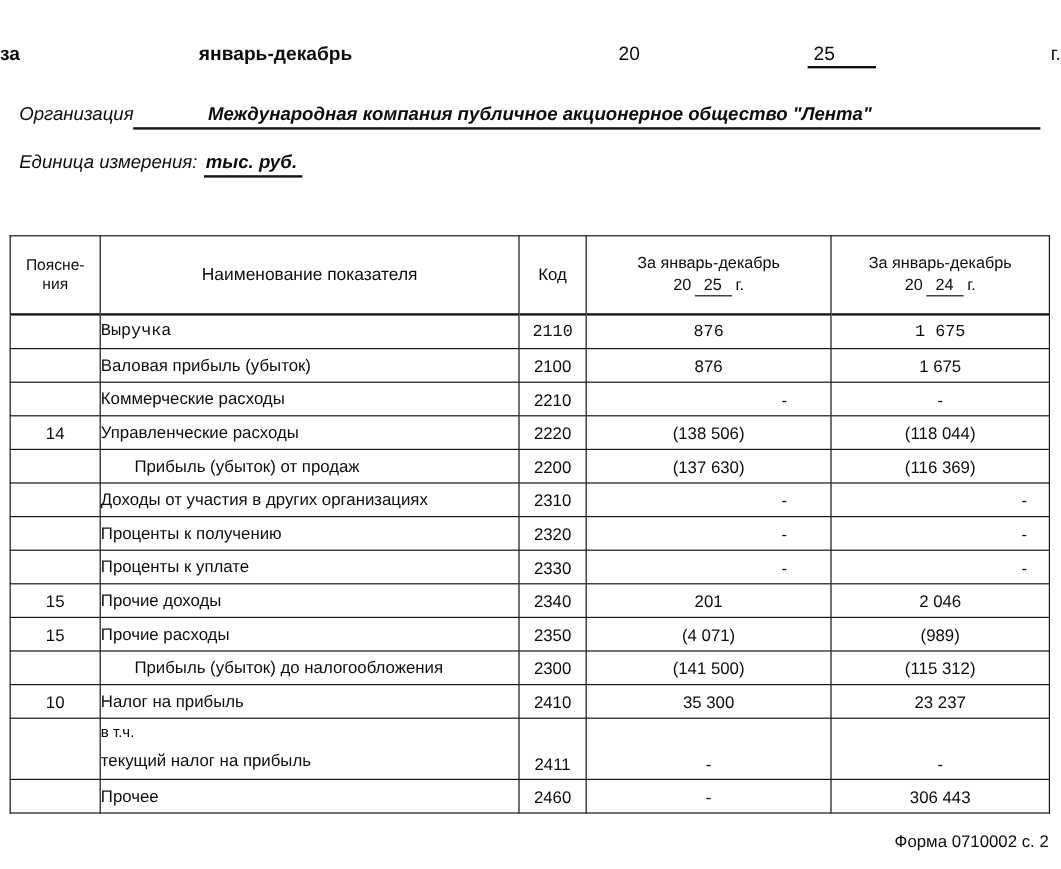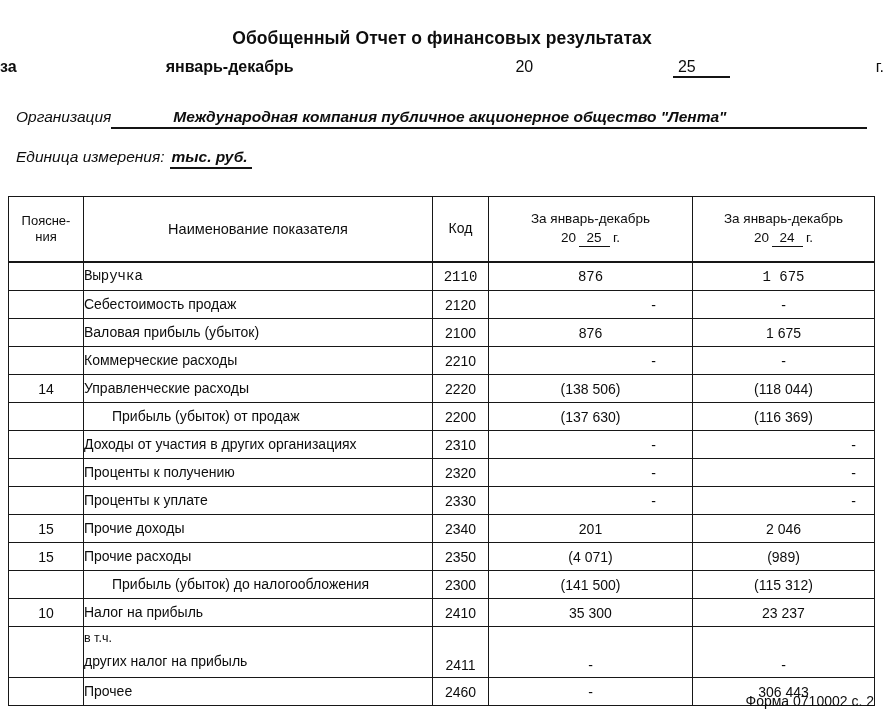--- a/index.html
+++ b/index.html
@@ -168,21 +168,20 @@
     right: 10px;
     bottom: 15px;
     font-size: 14px;
     white-space: nowrap;
   }
 </style>
 </head>
 <body>
 
 <div class="title-block">
-  <div class="doc-title">Обобщенный Отчет о финансовых результатах</div>
   <div class="period-line">
     <span class="pre-za">за</span>
     <span class="period-name">январь-декабрь</span>
     <span class="twenty">20</span>
     <span class="year-slot">25</span>
     <span class="g">г.</span>
   </div>
 </div>
 
 <div class="meta">
@@ -230,27 +229,20 @@
     <tbody id="fin-body">
         <tr class="sep-top">
           <td class="note"></td>
           <td class="name">Выручка</td>
           <td class="code">2110</td>
           <td class="val vline-left">876</td>
           <td class="val vline-left">1 675</td>
         </tr>
         <tr>
           <td class="note"></td>
-          <td class="name">Себестоимость продаж</td>
-          <td class="code">2120</td>
-          <td class="val vline-left dash-right">-</td>
-          <td class="val vline-left">-</td>
-        </tr>
-        <tr>
-          <td class="note"></td>
           <td class="name">Валовая прибыль (убыток)</td>
           <td class="code">2100</td>
           <td class="val vline-left">876</td>
           <td class="val vline-left">1 675</td>
         </tr>
         <tr>
           <td class="note"></td>
           <td class="name">Коммерческие расходы</td>
           <td class="code">2210</td>
           <td class="val vline-left dash-right">-</td>
@@ -316,21 +308,21 @@
           <td class="note">10</td>
           <td class="name">Налог на прибыль</td>
           <td class="code">2410</td>
           <td class="val vline-left">35 300</td>
           <td class="val vline-left">23 237</td>
         </tr>
         <tr class="tall">
           <td class="note"></td>
           <td class="name">
             <span class="vtch">в т.ч.</span>
-            <span class="vtch-main">других налог на прибыль</span>
+            <span class="vtch-main">текущий налог на прибыль</span>
           </td>
           <td class="code">2411</td>
           <td class="val vline-left">-</td>
           <td class="val vline-left">-</td>
         </tr>
         <tr>
           <td class="note"></td>
           <td class="name">Прочее</td>
           <td class="code">2460</td>
           <td class="val vline-left">-</td>

